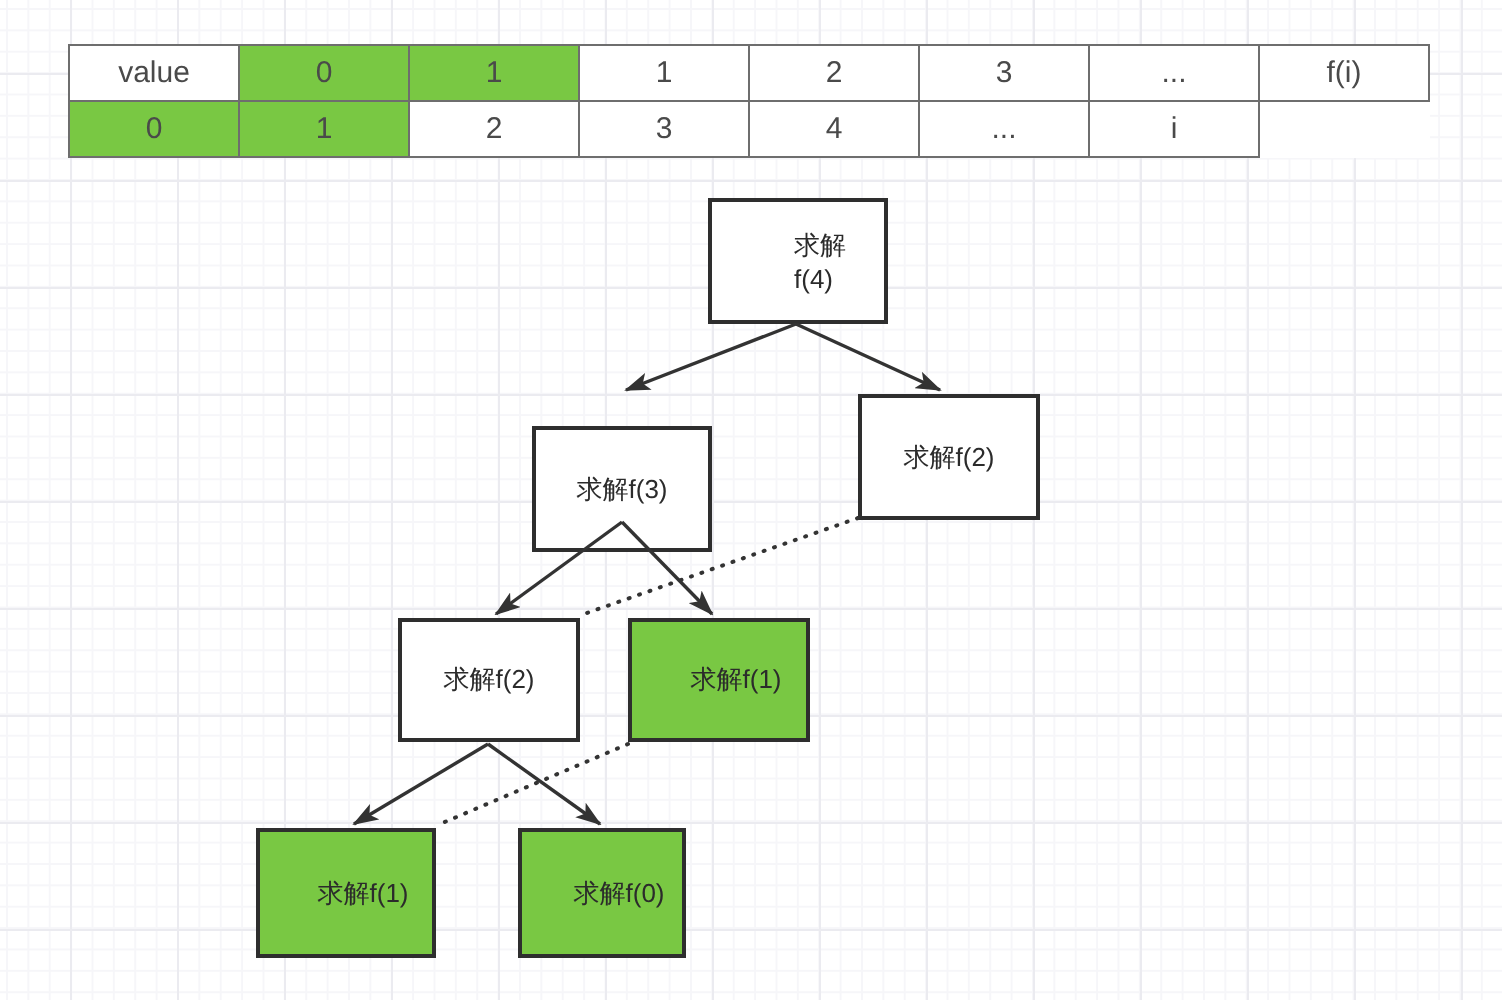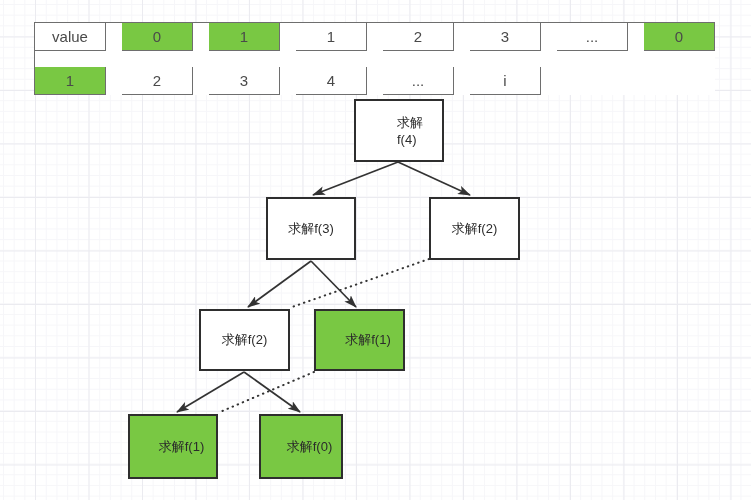--- a/index.html
+++ b/index.html
@@ -18,42 +18,41 @@
     background-size:53.5px 53.5px, 53.5px 53.5px, 10.7px 10.7px, 10.7px 10.7px;
     background-position:35px 0, 0 36.5px, 3px 0, 0 4px;
   }
 
   
   .data-table{
     position:absolute;left:34px;top:22px;width:680px;
     display:grid;grid-template-columns:repeat(8,1fr);
     border-top:1px solid #6e6e6e;border-left:1px solid #6e6e6e;
     background:#ffffff;
-    gap:16px;
   }
   .data-table .cell{
     height:27px;
     border-right:1px solid #6e6e6e;border-bottom:1px solid #6e6e6e;
     display:flex;align-items:center;justify-content:center;
     font-size:15px;color:#4a4a4a;
     box-sizing:content-box;
   }
   .data-table .cell.green{background:#79c843;}
 
   
   .node{
     position:absolute;box-sizing:border-box;
     border:2px solid #2e2e2e;background:#ffffff;
     display:flex;align-items:center;justify-content:center;
     font-size:13px;color:#2b2b2b;
   }
   .node.green{background:#79c843;padding-left:17px;}
 
   #n0{left:354px;top:99px; width:90px;height:63px;padding-left:41px;}
-  #n1{left:266px;top:197px;width:90px;height:63px;}
+  #n1{left:266px;top:213px;width:90px;height:63px;}
   #n2{left:429px;top:197px;width:91px;height:63px;}
   #n3{left:199px;top:309px;width:91px;height:62px;}
   #n4{left:314px;top:309px;width:91px;height:62px;}
   #n5{left:128px;top:414px;width:90px;height:65px;}
   #n6{left:259px;top:414px;width:84px;height:65px;}
 
   
   .edges{
     position:absolute;left:0;top:0;width:751px;height:500px;
     pointer-events:none;
@@ -65,20 +64,21 @@
 <div class="canvas">
 
   <div class="data-table">
     <div class="cell">value</div>
     <div class="cell green">0</div>
     <div class="cell green">1</div>
     <div class="cell">1</div>
     <div class="cell">2</div>
     <div class="cell">3</div>
     <div class="cell">...</div>
+    <div class="cell">f(i)</div>
 
     <div class="cell green">0</div>
     <div class="cell green">1</div>
     <div class="cell">2</div>
     <div class="cell">3</div>
     <div class="cell">4</div>
     <div class="cell">...</div>
     <div class="cell">i</div>
   </div>
 

